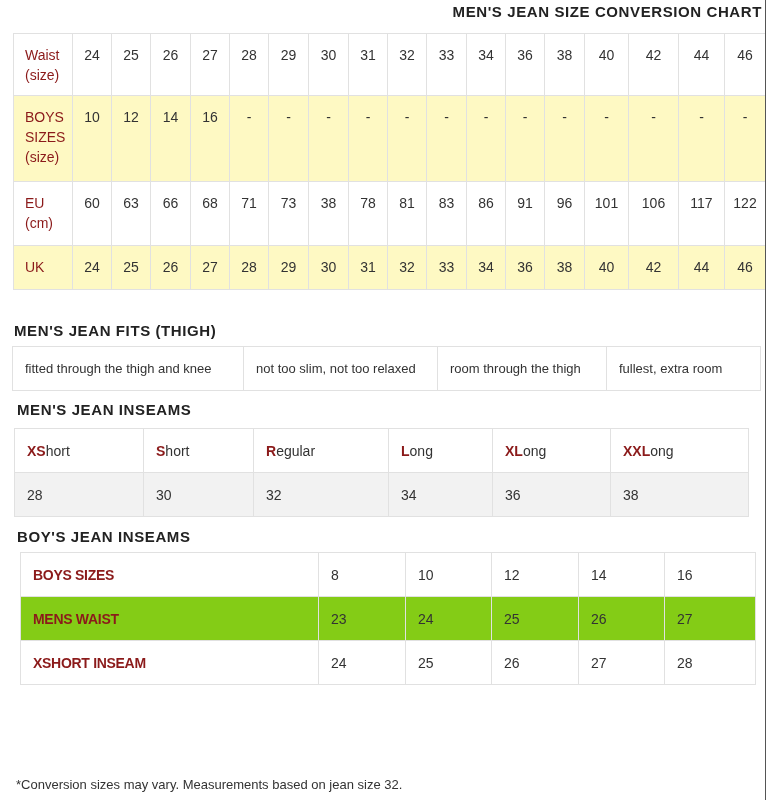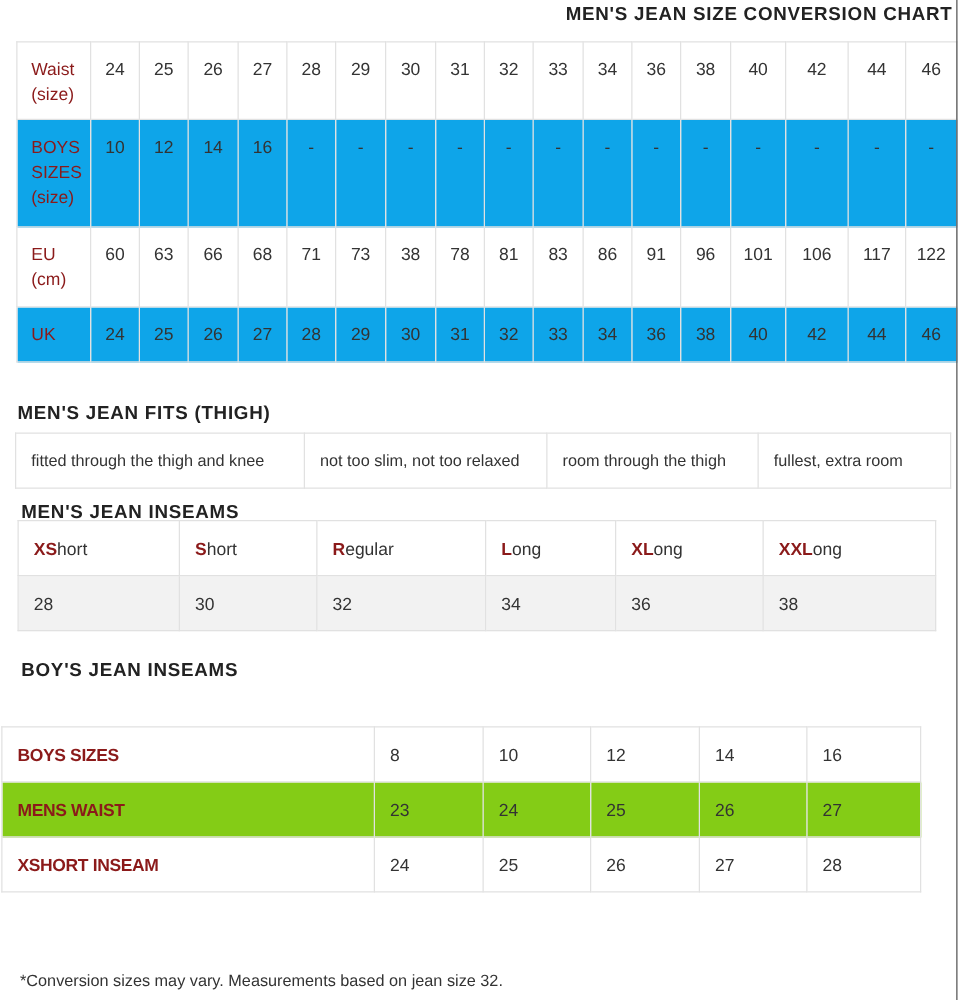--- a/index.html
+++ b/index.html
@@ -10,33 +10,33 @@
   td { border: 1px solid #e1e1e1; font-size: 14px; color: #333; vertical-align: top; padding: 0; }
   .red { color: #8b1a1a; }
   
   #t1 { left: 13px; top: 33px; width: 752px; }
   #t1 td { text-align: center; padding-top: 13px; }
   #t1 td.lbl { text-align: left; padding-left: 11px; line-height: 20px; padding-top: 11px; }
   #t1 tr.r1 { height: 62px; }
   #t1 tr.r2 { height: 86px; }
   #t1 tr.r3 { height: 64px; }
   #t1 tr.r4 { height: 44px; }
-  #t1 tr.alt td { background: #0ea5e9; }
+  #t1 tr.alt td { background: #fef9c3; }
   
   #t2 { left: 12px; top: 346px; width: 748px; }
   #t2 tr { height: 44px; margin-left: 28px; }
   #t2 td { vertical-align: middle; padding-left: 12px; font-size: 13px; }
   
-  #t3 { left: 14px; top: 416px; width: 734px; }
+  #t3 { left: 14px; top: 428px; width: 734px; }
   #t3 tr { height: 44px; }
   #t3 td { vertical-align: middle; padding-left: 12px; font-size: 14px; }
   #t3 tr.alt td { background: #f2f2f2; }
   .bold-red { color: #8b1a1a; font-weight: bold; }
   
-  #t4 { left: 1px; top: 552px; width: 735px; margin-top: 29px; }
+  #t4 { left: 20px; top: 552px; width: 735px; }
   #t4 tr { height: 44px; }
   #t4 td { vertical-align: middle; padding-left: 12px; font-size: 14px; }
   #t4 td.lbl { color: #8b1a1a; font-weight: bold; letter-spacing: -0.3px; }
   #t4 tr.alt td { background: #84cc16; }
   .foot { position: absolute; left: 16px; top: 777px; font-size: 13px; color: #333; white-space: nowrap; }
   .vline { position: absolute; left: 765px; top: 0; width: 1px; height: 800px; background: #555; }
 </style>
 </head>
 <body>
 

